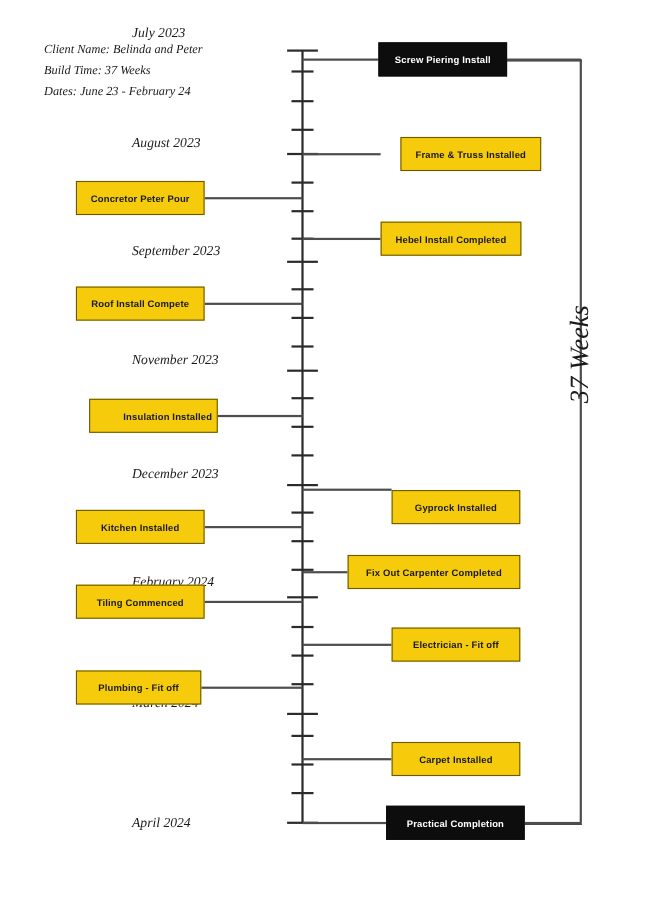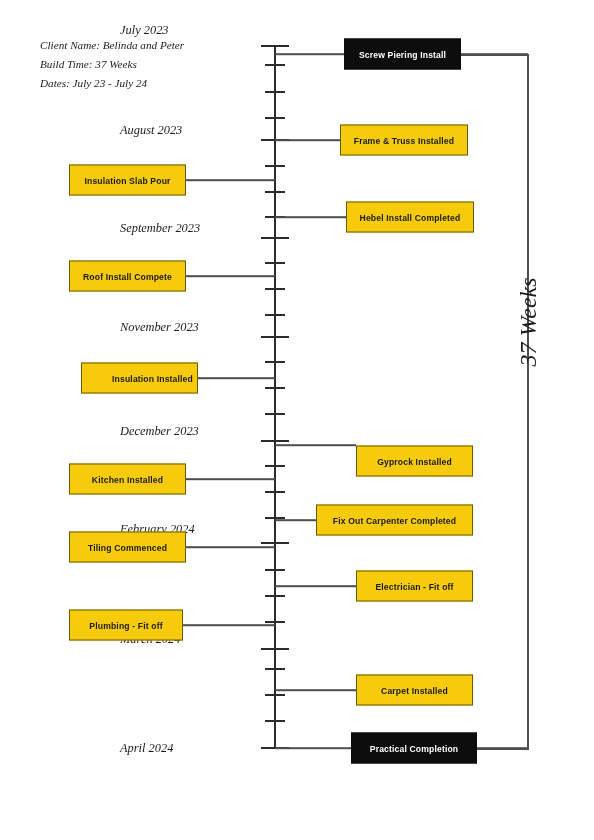--- a/index.html
+++ b/index.html
@@ -135,21 +135,21 @@
   }
 </style>
 </head>
 <body>
 
 <div id="page">
 
   <div class="header-block">
     <div class="header-line">Client Name: Belinda and Peter</div>
     <div class="header-line">Build Time: 37 Weeks</div>
-    <div class="header-line">Dates: July 23 - July 24</div>
+    <div class="header-line">Dates: June 23 - February 24</div>
   </div>
 
   <div class="axis-line"></div>
 
   <div id="ticks-layer">
       <div class="tick major" style="top: 45px;"></div>
       <div class="tick major" style="top: 139px;"></div>
       <div class="tick major" style="top: 237px;"></div>
       <div class="tick major" style="top: 336px;"></div>
       <div class="tick major" style="top: 440px;"></div>
@@ -201,22 +201,22 @@
       <div class="connector" style="top: 520px; left: 275px; width: 41px;"></div>
       <div class="connector" style="top: 547px; left: 186px; width: 89px;"></div>
       <div class="connector" style="top: 586px; left: 275px; width: 81px;"></div>
       <div class="connector" style="top: 625px; left: 183px; width: 92px;"></div>
       <div class="connector" style="top: 690px; left: 275px; width: 81px;"></div>
       <div class="connector" style="top: 748px; left: 275px; width: 76px;"></div>
       <div class="connector" style="top: 748px; left: 477px; width: 51px;"></div>
     </div>
   <div id="milestones-layer">
       <div class="milestone black" style="left: 344px; width: 117px; top: 54px;">Screw Piering Install</div>
-      <div class="milestone yellow" style="left: 340px; width: 128px; top: 140px;">Frame &amp; Truss Installed</div>
-      <div class="milestone yellow" style="left: 69px; width: 117px; top: 180px;">Insulation Slab Pour</div>
+      <div class="milestone yellow" style="left: 364px; width: 128px; top: 140px;">Frame &amp; Truss Installed</div>
+      <div class="milestone yellow" style="left: 69px; width: 117px; top: 180px;">Concretor Peter Pour</div>
       <div class="milestone yellow" style="left: 346px; width: 128px; top: 217px;">Hebel Install Completed</div>
       <div class="milestone yellow" style="left: 69px; width: 117px; top: 276px;">Roof Install Compete</div>
       <div class="milestone yellow" style="left: 81px; width: 117px; top: 378px; padding-left: 26px;">Insulation Installed</div>
       <div class="milestone yellow" style="left: 356px; width: 117px; top: 461px;">Gyprock Installed</div>
       <div class="milestone yellow" style="left: 69px; width: 117px; top: 479px;">Kitchen Installed</div>
       <div class="milestone yellow" style="left: 316px; width: 157px; top: 520px;">Fix Out Carpenter Completed</div>
       <div class="milestone yellow" style="left: 69px; width: 117px; top: 547px;">Tiling Commenced</div>
       <div class="milestone yellow" style="left: 356px; width: 117px; top: 586px;">Electrician - Fit off</div>
       <div class="milestone yellow" style="left: 69px; width: 114px; top: 625px;">Plumbing - Fit off</div>
       <div class="milestone yellow" style="left: 356px; width: 117px; top: 690px;">Carpet Installed</div>

